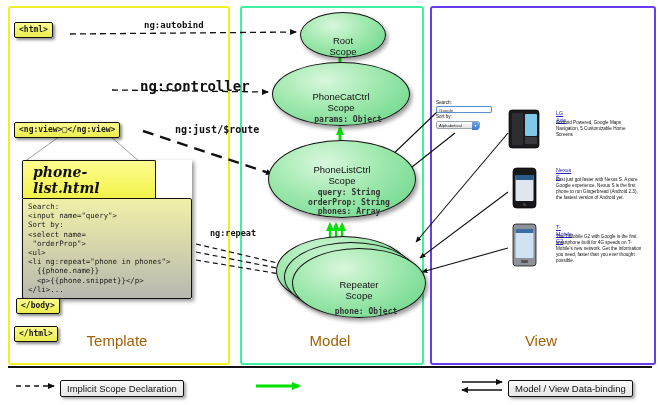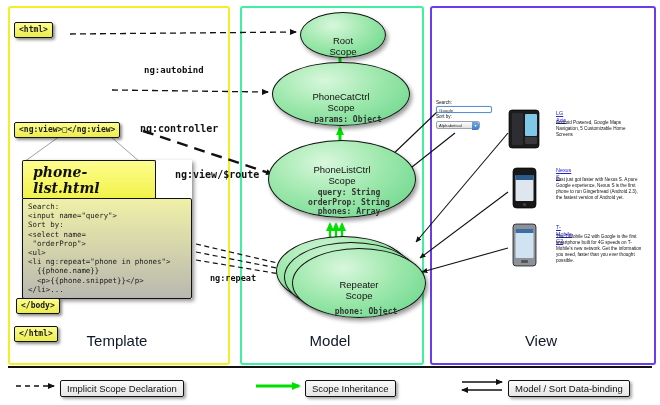--- a/index.html
+++ b/index.html
@@ -7,21 +7,21 @@
        font-family:"Liberation Sans",sans-serif;}
 
   #stage{position:absolute;left:0;top:0;width:660px;height:405px;}
 
   
   .panel{position:absolute;background:#fff;border-radius:3px;}
   #panel-template{left:8px;top:6px;width:218px;height:355px;border:2px solid #f2ef24;}
   #panel-model{left:240px;top:6px;width:180px;height:355px;border:2px solid #3ef0a0;}
   #panel-view{left:430px;top:6px;width:222px;height:355px;border:2px solid #6a3cf0;}
 
-  .panel-label{position:absolute;font-size:15px;color:#0f172a;font-weight:400;
+  .panel-label{position:absolute;font-size:15px;color:#a16207;font-weight:400;
                text-align:center;width:100%;}
 
   
   svg.layer{position:absolute;left:0;top:0;width:660px;height:405px;overflow:visible;
             pointer-events:none;}
 
   
   .ybox{position:absolute;background:linear-gradient(180deg,#fdfd8f 0%,#ecec4e 100%);
         border:1.5px solid #111;border-radius:2px;
         box-shadow:2px 2px 3px rgba(0,0,0,.45);
@@ -79,23 +79,23 @@
                   border-radius:0 2px 2px 0;color:#fff;font-size:4px;text-align:center;
                   line-height:7.5px;}
 
   .phone-item{position:absolute;}
   .phone-name{position:absolute;font-size:5.4px;color:#2222cc;
               text-decoration:underline;line-height:7px;}
   .phone-snip{position:absolute;font-size:4.6px;color:#111;line-height:6px;width:86px;}
 
   
   .elabel{position:absolute;font-family:"DejaVu Sans Mono",monospace;font-weight:bold;
-          color:#111;margin-top:45px;}
+          color:#111;}
   #lbl-autobind{left:144px;top:20px;font-size:9px;}
-  #lbl-controller{left:140px;top:78px;font-size:10px;}
+  #lbl-controller{left:140px;top:78px;font-size:14px;}
   #lbl-ngview{left:175px;top:124px;font-size:10px;}
   #lbl-repeat{left:210px;top:228px;font-size:8.5px;}
 
   
   #legend{position:absolute;left:0;top:366px;width:660px;height:55px;}
   #legend-rule{position:absolute;left:8px;top:0px;width:644px;height:2px;background:#111;}
   .lgbox{position:absolute;background:linear-gradient(180deg,#fafafa 0%,#e6e6e6 100%);
          border:1.5px solid #111;border-radius:2px;font-size:9.5px;color:#111;
          padding:2px 6px;box-shadow:2px 2px 3px rgba(0,0,0,.35);white-space:nowrap;}
   #lg1{left:60px;top:14px;}
@@ -178,21 +178,21 @@
   &lt;p&gt;{{phone.snippet}}&lt;/p&gt;
 &lt;/li&gt;...</div>
   </div>
 
   <div class="ybox" id="box-bodyclose">&lt;/body&gt;</div>
 
   <div class="ybox" id="box-htmlclose">&lt;/html&gt;</div>
 
   <div class="elabel" id="lbl-autobind">ng:autobind</div>
   <div class="elabel" id="lbl-controller">ng:controller</div>
-  <div class="elabel" id="lbl-ngview">ng:view/$route</div>
+  <div class="elabel" id="lbl-ngview">ng:just/$route</div>
   <div class="elabel" id="lbl-repeat">ng:repeat</div>
 
   <div class="scope" id="scope-root">
     <div class="s-title">
       <span>Root</span><br>
       <span>Scope</span>
     </div>
   </div>
 
   <div class="scope" id="scope-cat">
@@ -268,17 +268,16 @@
   </div>
 
   <div class="phone-item">
     <div class="phone-name" style="left:556px;top:224px;">T-Mobile G2</div>
     <div class="phone-snip" style="left:556px;top:234px;">The T-Mobile G2 with Google is the first smartphone built for 4G speeds on T-Mobile's new network. Get the information you need, faster than you ever thought possible.</div>
   </div>
 
   <div id="legend">
     <div id="legend-rule"></div>
     <div class="lgbox" id="lg1">Implicit Scope Declaration</div>
-    <div class="lgbox" id="lg2">Scope Inheritance</div>
-    <div class="lgbox" id="lg3">Model / Sort Data-binding</div>
+    <div class="lgbox" id="lg3">Model / View Data-binding</div>
   </div>
 
 </div>
 
 </body></html>

